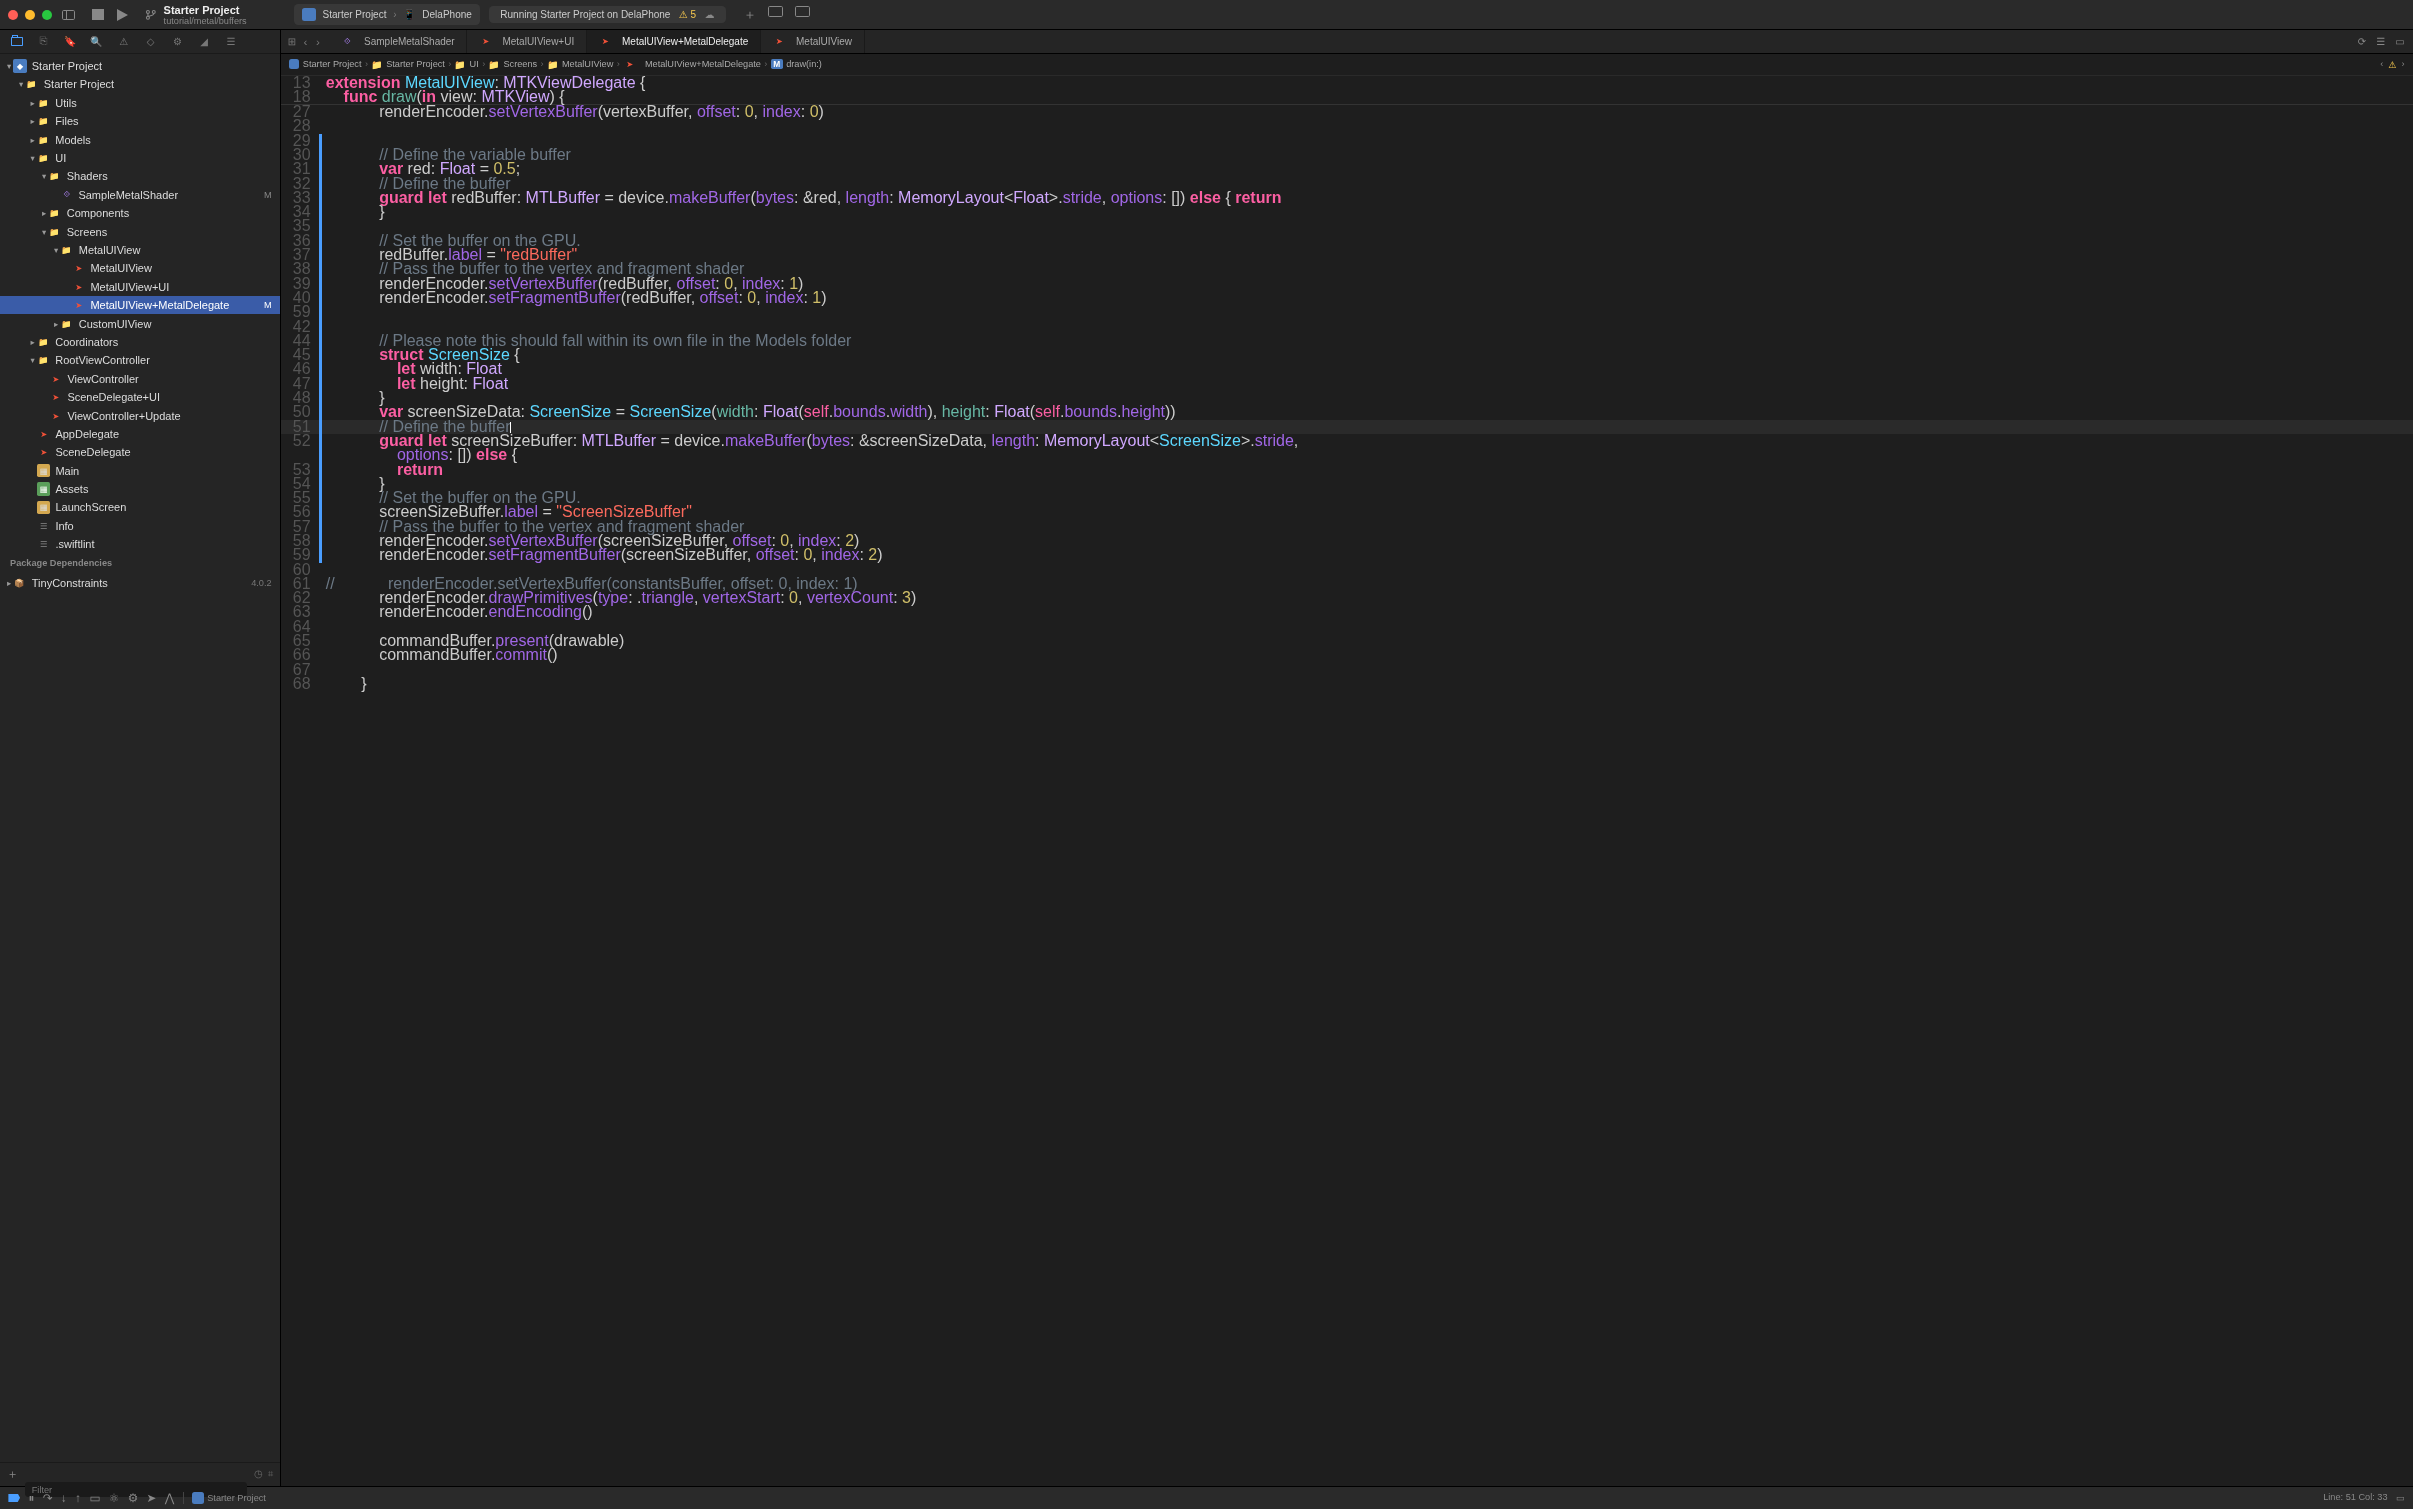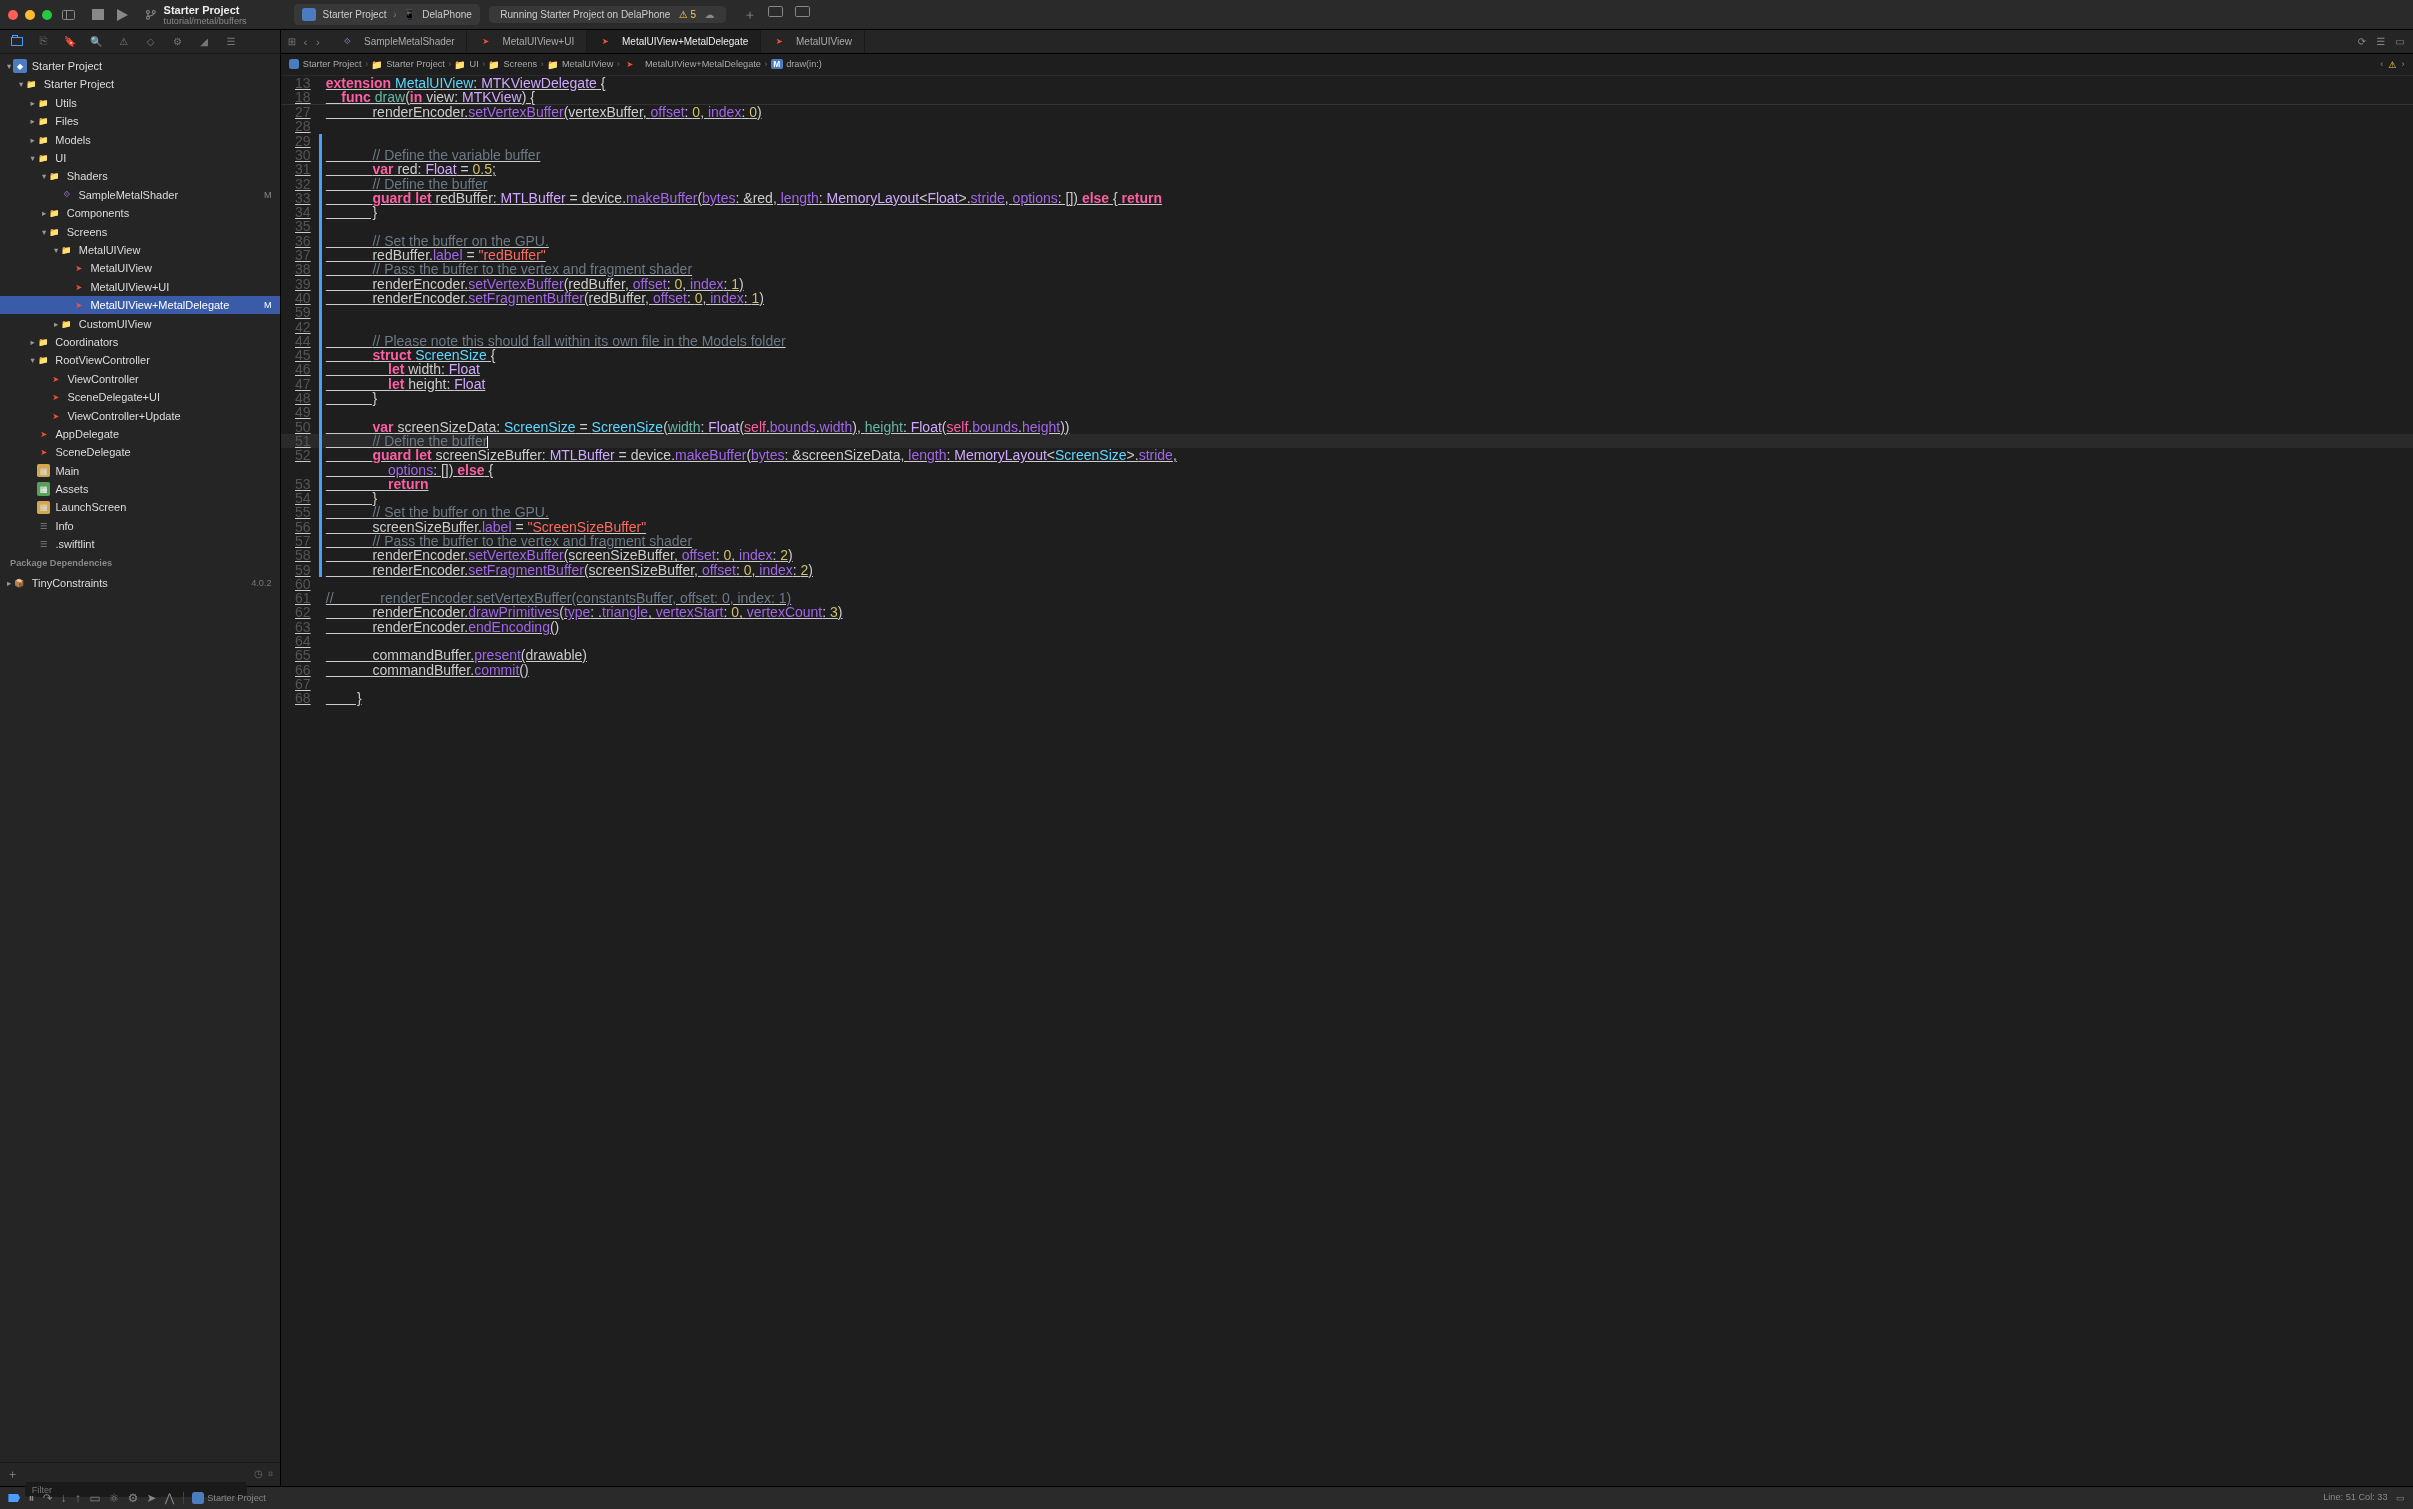--- a/index.html
+++ b/index.html
@@ -70,21 +70,21 @@
 .editor-tab { display: flex; align-items: center; padding: 0 11.7px; gap: 5px; border-right: 0.8px solid #1a1a1a; color: #aaa; font-size: 10px; }
 .editor-tab.active { background: #1e1e1e; color: #eee; }
 .tab-right { margin-left: auto; display: flex; align-items: center; gap: 10px; padding: 0 8.4px; color: #888; }
 
 .jump-bar { height: 22px; display: flex; align-items: center; padding: 0 8.4px; background: #1e1e1e; border-bottom: 0.8px solid #2a2a2a; font-size: 9.2px; color: #aaa; gap: 3.4px; }
 .jump-seg { display: flex; align-items: center; gap: 3.4px; }
 .jump-sep { color: #666; }
 .jump-right { margin-left: auto; display: flex; gap: 5px; color: #888; }
 .m-badge { background: #4a7cbf; color: #fff; padding: 0 2.5px; border-radius: 1.7px; font-size: 8.4px; font-weight: 600; }
 
-.code-scroll { flex: 1; overflow: auto; font-family: "SF Mono", Menlo, monospace; font-size: 14px; line-height: 14.3px; text-decoration: underline; }
+.code-scroll { flex: 1; overflow: auto; font-family: "SF Mono", Menlo, monospace; font-size: 16px; line-height: 14.3px; }
 .sticky-header { position: sticky; top: 0; background: #1e1e1e; border-bottom: 0.8px solid #333; z-index: 2; }
 .code-line { display: flex; white-space: pre; }
 .code-line.current { background: #2a2a2a; }
 .gutter { width: 38px; text-align: right; padding-right: 8.4px; color: #555; user-select: none; flex-shrink: 0; }
 .change-bar { width: 3.4px; flex-shrink: 0; }
 .change-bar.modified { background: #4a9eff; }
 .code-content { flex: 1; padding-left: 3.4px; }
 .kw { color: #fc5fa3; font-weight: 600; }
 .type { color: #5dd8ff; }
 .type2 { color: #d0a8ff; }
@@ -399,21 +399,20 @@
       <div class="code-line"><span class="gutter">38</span><span class="change-bar modified"></span><span class="code-content">            <span class="cmt">// Pass the buffer to the vertex and fragment shader</span></span></div>
       <div class="code-line"><span class="gutter">39</span><span class="change-bar modified"></span><span class="code-content">            renderEncoder.<span class="func2">setVertexBuffer</span>(redBuffer, <span class="func2">offset</span>: <span class="num">0</span>, <span class="func2">index</span>: <span class="num">1</span>)</span></div>
       <div class="code-line"><span class="gutter">40</span><span class="change-bar modified"></span><span class="code-content">            renderEncoder.<span class="func2">setFragmentBuffer</span>(redBuffer, <span class="func2">offset</span>: <span class="num">0</span>, <span class="func2">index</span>: <span class="num">1</span>)</span></div>
       <div class="code-line"><span class="gutter">59</span><span class="change-bar modified"></span><span class="code-content"></span></div>
       <div class="code-line"><span class="gutter">42</span><span class="change-bar modified"></span><span class="code-content"></span></div>
       <div class="code-line"><span class="gutter">44</span><span class="change-bar modified"></span><span class="code-content">            <span class="cmt">// Please note this should fall within its own file in the Models folder</span></span></div>
       <div class="code-line"><span class="gutter">45</span><span class="change-bar modified"></span><span class="code-content">            <span class="kw">struct</span> <span class="type">ScreenSize</span> {</span></div>
       <div class="code-line"><span class="gutter">46</span><span class="change-bar modified"></span><span class="code-content">                <span class="kw">let</span> width: <span class="type2">Float</span></span></div>
       <div class="code-line"><span class="gutter">47</span><span class="change-bar modified"></span><span class="code-content">                <span class="kw">let</span> height: <span class="type2">Float</span></span></div>
       <div class="code-line"><span class="gutter">48</span><span class="change-bar modified"></span><span class="code-content">            }</span></div>
-      <div class="code-line"><span class="gutter">49</span><span class="change-bar modified"></span><span class="code-content"></span></div>
       <div class="code-line"><span class="gutter">50</span><span class="change-bar modified"></span><span class="code-content">            <span class="kw">var</span> screenSizeData: <span class="type">ScreenSize</span> = <span class="type">ScreenSize</span>(<span class="func">width</span>: <span class="type2">Float</span>(<span class="self">self</span>.<span class="func2">bounds</span>.<span class="func2">width</span>), <span class="func">height</span>: <span class="type2">Float</span>(<span class="self">self</span>.<span class="func2">bounds</span>.<span class="func2">height</span>))</span></div>
       <div class="code-line current"><span class="gutter">51</span><span class="change-bar modified"></span><span class="code-content">            <span class="cmt">// Define the buffer</span><span class="caret"></span></span></div>
       <div class="code-line"><span class="gutter">52</span><span class="change-bar modified"></span><span class="code-content">            <span class="kw">guard</span> <span class="kw">let</span> screenSizeBuffer: <span class="type2">MTLBuffer</span> = device.<span class="func2">makeBuffer</span>(<span class="func2">bytes</span>: &amp;screenSizeData, <span class="func2">length</span>: <span class="type2">MemoryLayout</span>&lt;<span class="type">ScreenSize</span>&gt;.<span class="func2">stride</span>,</span></div>
       <div class="code-line"><span class="gutter"></span><span class="change-bar modified"></span><span class="code-content">                <span class="func2">options</span>: []) <span class="kw">else</span> {</span></div>
       <div class="code-line"><span class="gutter">53</span><span class="change-bar modified"></span><span class="code-content">                <span class="kw">return</span></span></div>
       <div class="code-line"><span class="gutter">54</span><span class="change-bar modified"></span><span class="code-content">            }</span></div>
       <div class="code-line"><span class="gutter">55</span><span class="change-bar modified"></span><span class="code-content">            <span class="cmt">// Set the buffer on the GPU.</span></span></div>
       <div class="code-line"><span class="gutter">56</span><span class="change-bar modified"></span><span class="code-content">            screenSizeBuffer.<span class="func2">label</span> = <span class="str">"ScreenSizeBuffer"</span></span></div>
       <div class="code-line"><span class="gutter">57</span><span class="change-bar modified"></span><span class="code-content">            <span class="cmt">// Pass the buffer to the vertex and fragment shader</span></span></div>
       <div class="code-line"><span class="gutter">58</span><span class="change-bar modified"></span><span class="code-content">            renderEncoder.<span class="func2">setVertexBuffer</span>(screenSizeBuffer, <span class="func2">offset</span>: <span class="num">0</span>, <span class="func2">index</span>: <span class="num">2</span>)</span></div>

